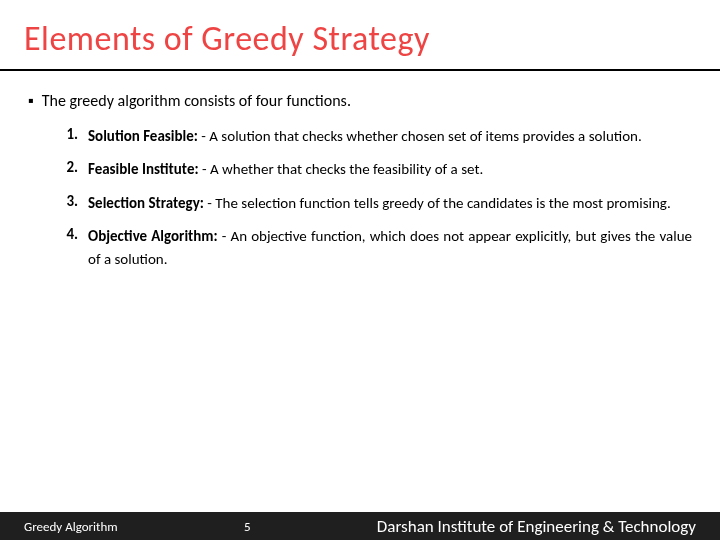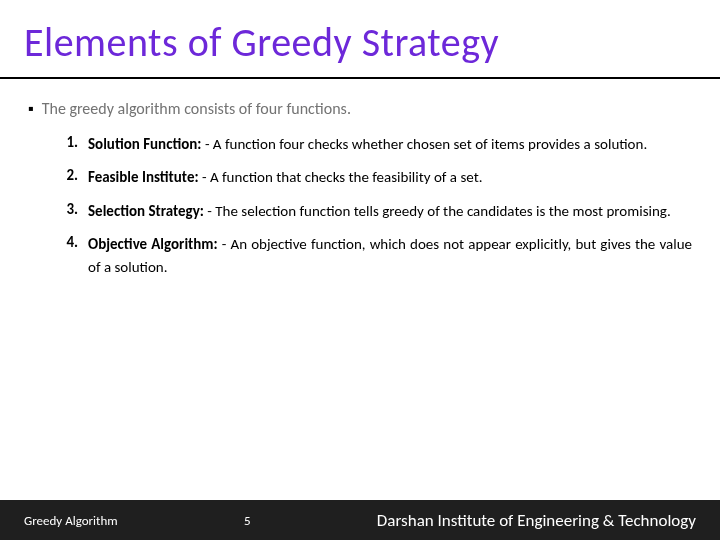--- a/index.html
+++ b/index.html
@@ -23,23 +23,23 @@
       flex-direction: column;
       background: #ffffff;
     }
 
     .header {
       padding: 18px 24px 10px 24px;
       border-bottom: 2px solid #000000;
     }
 
     .header h1 {
-      font-size: 40px;
+      font-size: 34px;
       font-weight: 400;
-      color: #6d28d9;
+      color: #ef4444;
       letter-spacing: 0.5px;
     }
 
     .content {
       flex: 1;
       padding: 18px 28px 10px 28px;
     }
 
     .bullet-main {
       display: flex;
@@ -49,21 +49,21 @@
 
     .bullet-main .bullet-icon {
       font-size: 16px;
       margin-right: 8px;
       margin-top: 2px;
       flex-shrink: 0;
     }
 
     .bullet-main .bullet-text {
       font-size: 16px;
-      color: #737373;
+      color: #000000;
       line-height: 1.5;
     }
 
     .numbered-list {
       margin-left: 32px;
       list-style: none;
     }
 
     .numbered-item {
       display: flex;
@@ -91,21 +91,21 @@
     .item-text .bold {
       font-weight: 700;
     }
 
     .footer {
       display: flex;
       align-items: center;
       justify-content: space-between;
       background: #1f1f1f;
       padding: 8px 24px;
-      height: 40px;
+      height: 28px;
     }
 
     .footer-left {
       color: #ffffff;
       font-size: 13px;
     }
 
     .footer-center {
       color: #ffffff;
       font-size: 13px;
@@ -132,30 +132,30 @@
       <span class="bullet-text">
         <span>The greedy algorithm consists of </span><span class="bold">four functions</span><span>.</span>
       </span>
     </div>
 
     <ol class="numbered-list">
 
       <li class="numbered-item">
         <span class="num">1.</span>
         <span class="item-text">
-          <span class="bold">Solution Function:</span>
-          <span>- A function four checks whether chosen set of items provides a solution.</span>
+          <span class="bold">Solution Feasible:</span>
+          <span>- A solution that checks whether chosen set of items provides a solution.</span>
         </span>
       </li>
 
       <li class="numbered-item">
         <span class="num">2.</span>
         <span class="item-text">
           <span class="bold">Feasible Institute:</span>
-          <span>- A function that checks the feasibility of a set.</span>
+          <span>- A whether that checks the feasibility of a set.</span>
         </span>
       </li>
 
       <li class="numbered-item">
         <span class="num">3.</span>
         <span class="item-text">
           <span class="bold">Selection Strategy:</span>
           <span>- The selection function tells greedy of the candidates is the most promising.</span>
         </span>
       </li>

